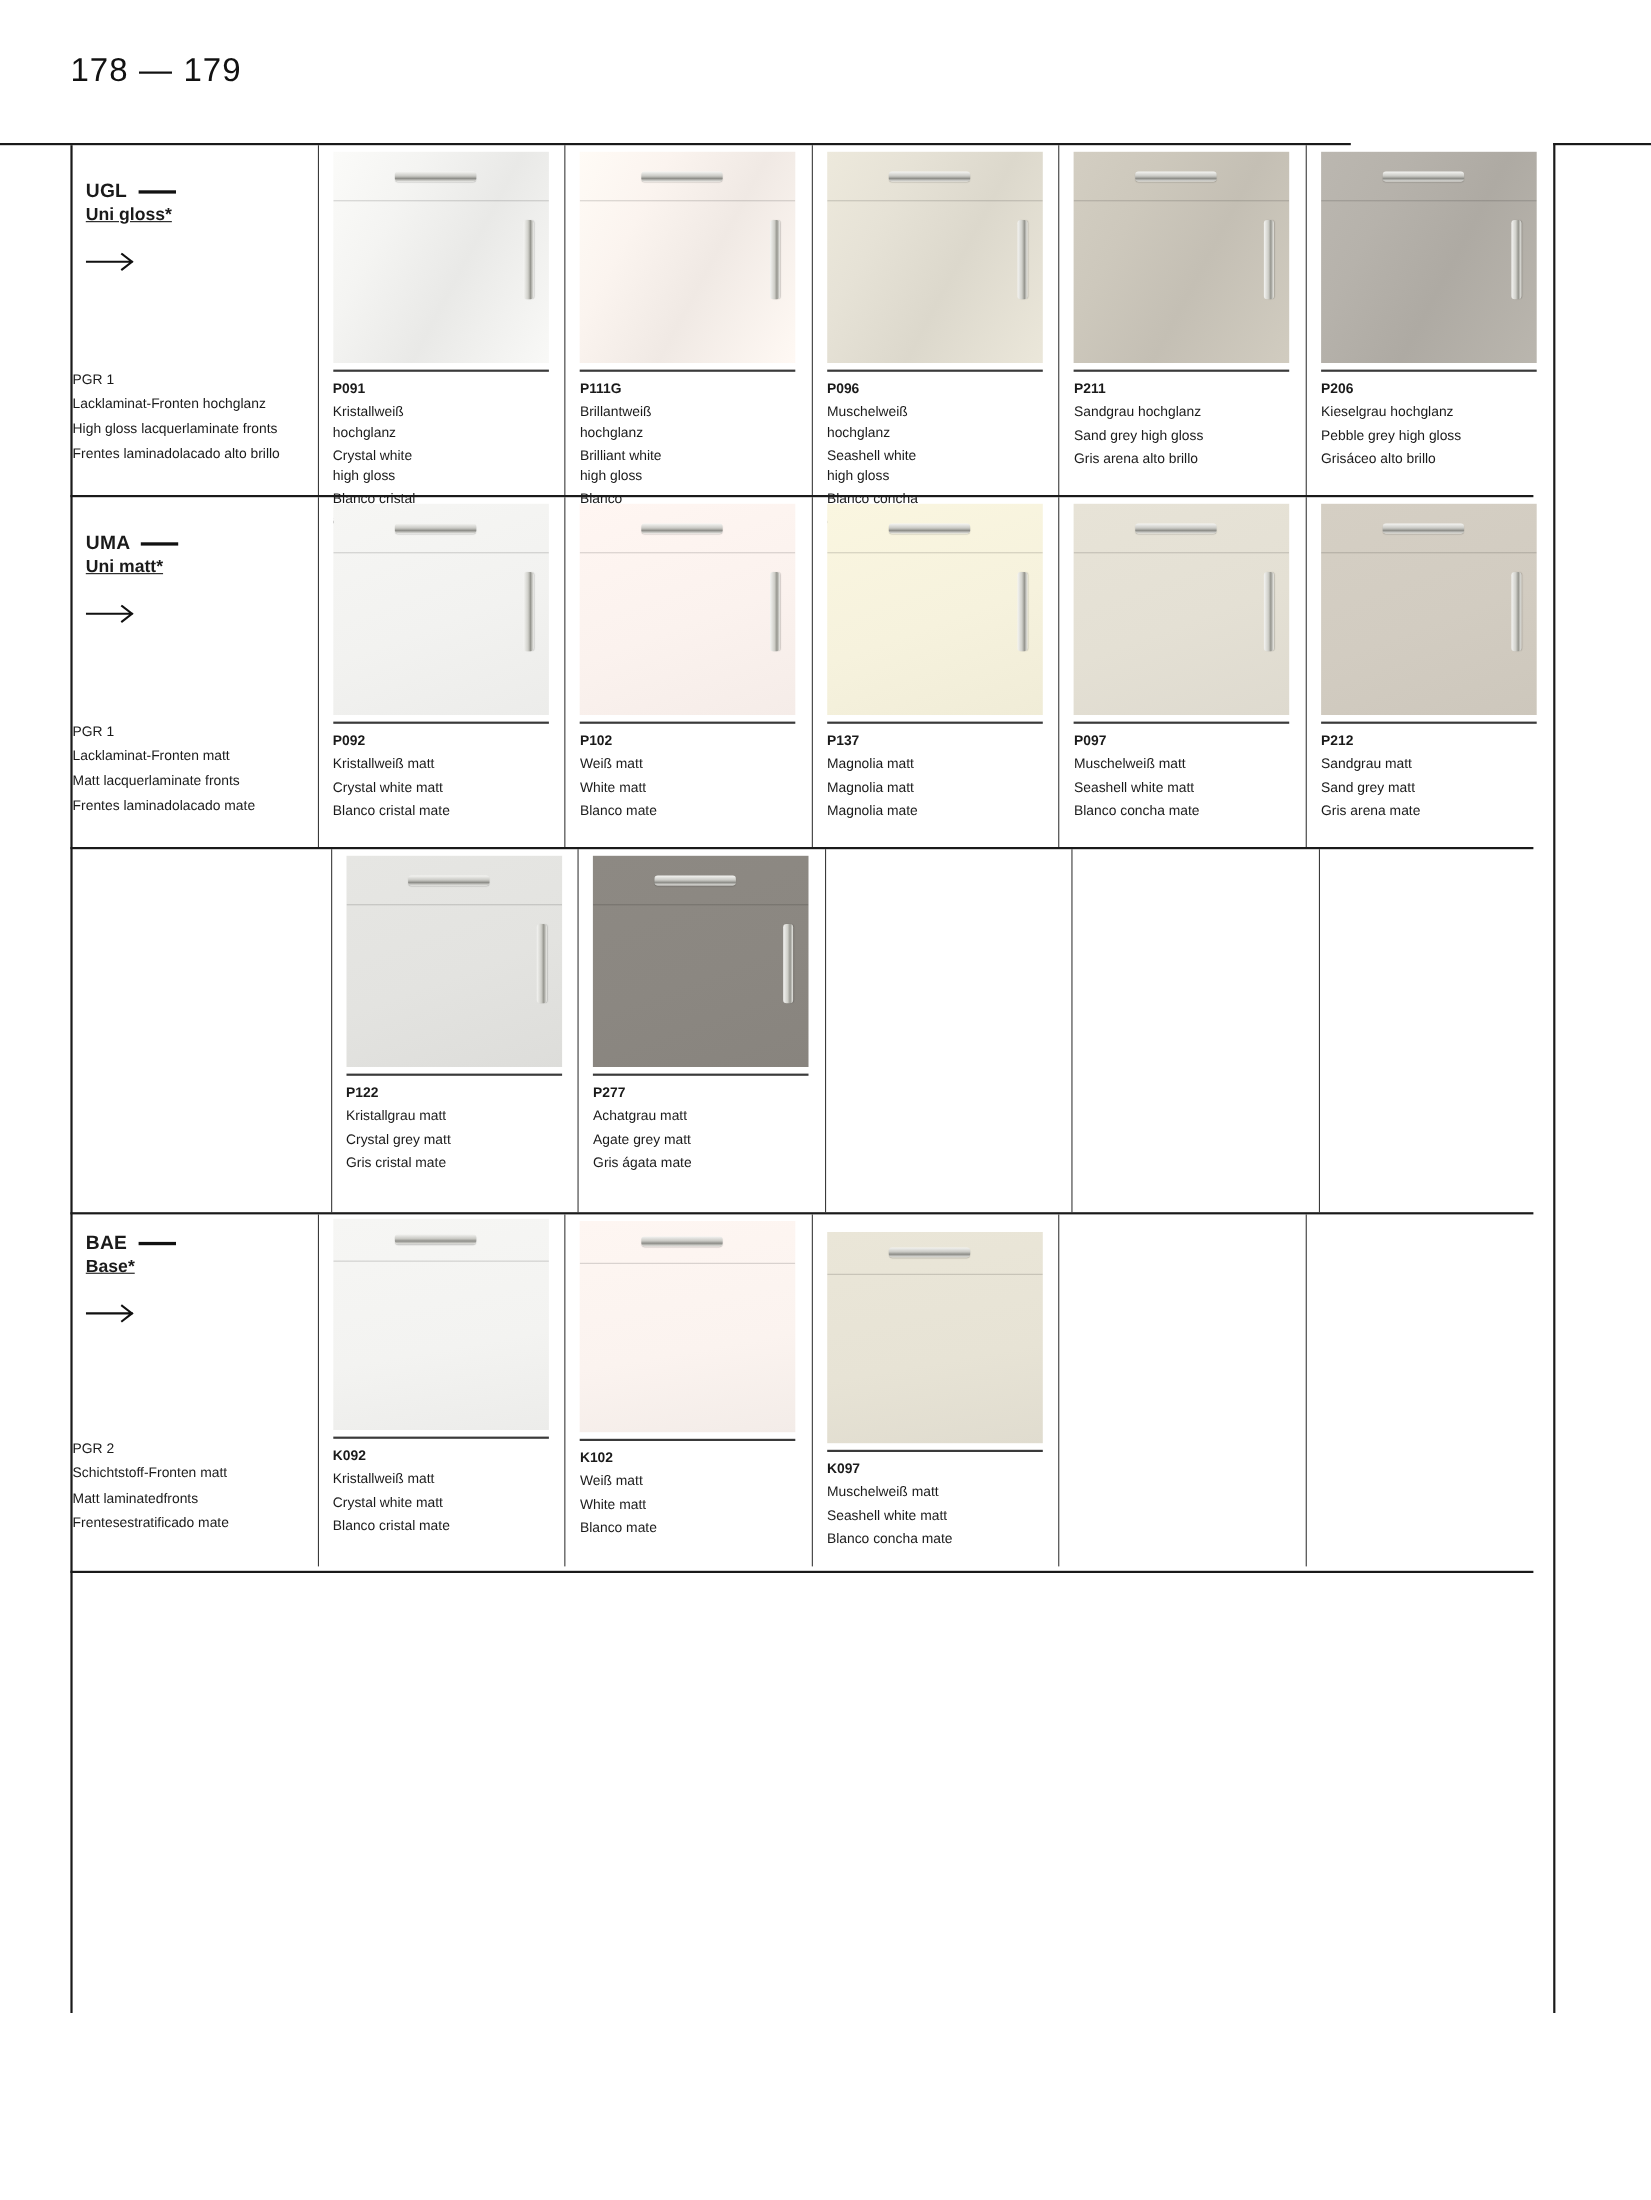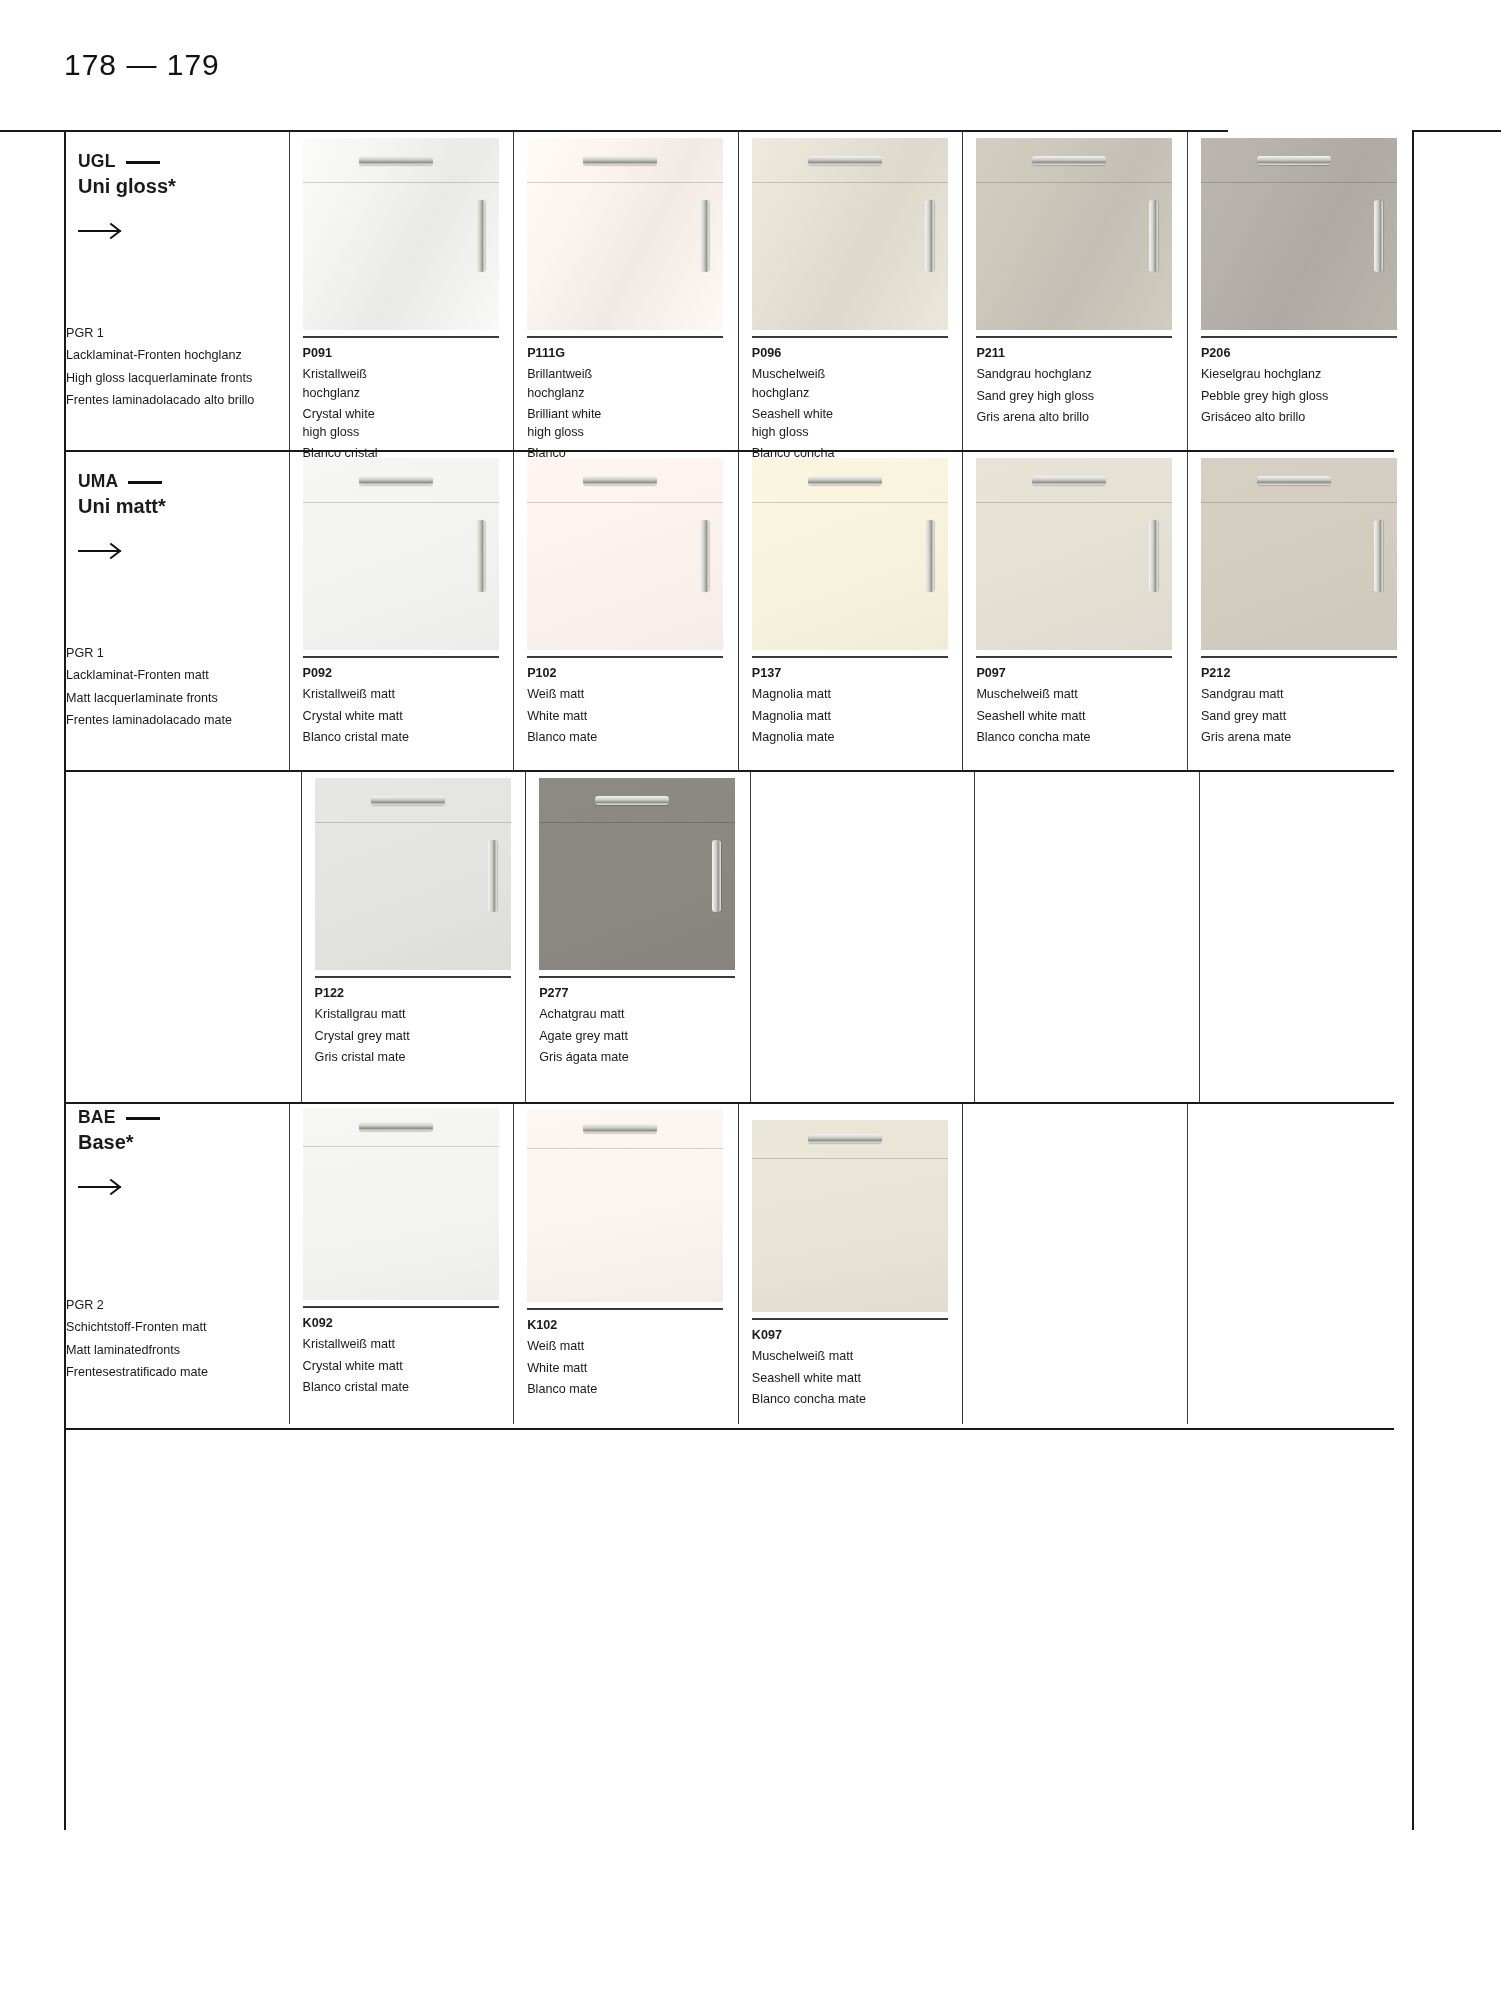--- a/index.html
+++ b/index.html
@@ -71,33 +71,33 @@
     padding: 0 0 0 14px;
   }
   .cell + .cell::before {
     content: "";
     position: absolute;
     left: 0; top: 0; bottom: 0;
     width: 1px; background: #3a3a3a;
   }
 
   
-  .label-col { padding-left: 14px; }
+  .label-col { padding-left: 14px; margin-top: 12px; }
   .sec-code {
     font-size: 17.5px; font-weight: 700; letter-spacing: .2px;
     line-height: 1.32;
     display: flex; align-items: center; gap: 10px;
     white-space: nowrap;
   }
   .sec-dash {
     display: inline-block;
     width: 34px; height: 2.5px; background: #111;
     position: relative; top: 1px;
   }
-  .sec-name { font-size: 20px; font-weight: 700; line-height: 1.32; }
+  .sec-name { font-size: 16px; font-weight: 700; line-height: 1.32; text-decoration: underline; }
   .arrow-icon { margin-top: 22px; display: block; }
 
   
   .desc {
     position: absolute;
     left: 2px;
     font-size: 12.6px;
     line-height: 1.45;
     color: #1a1a1a;
   }

